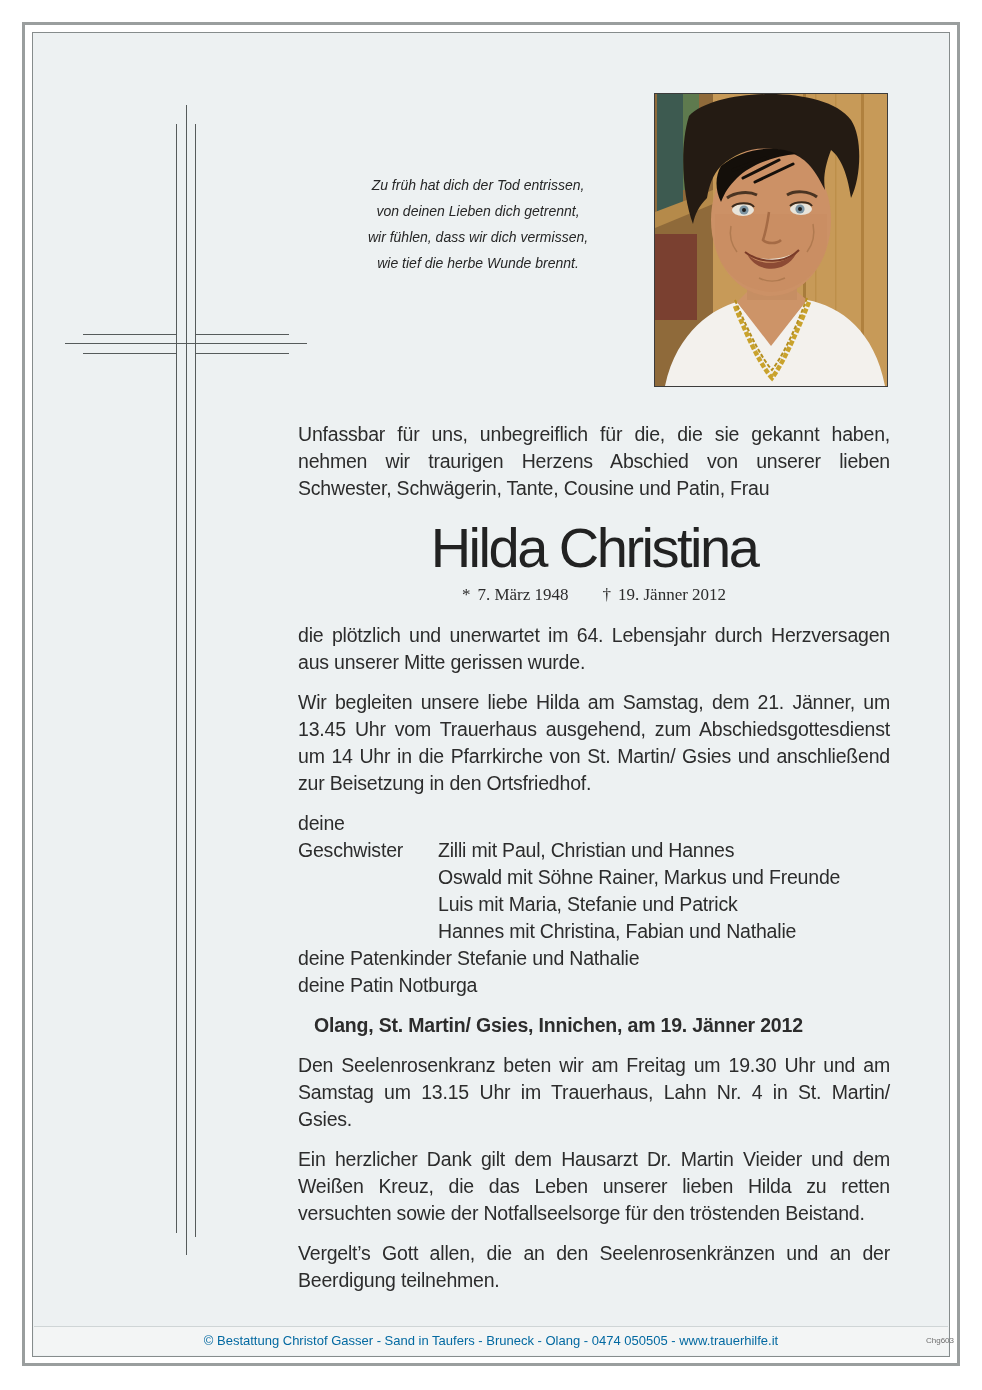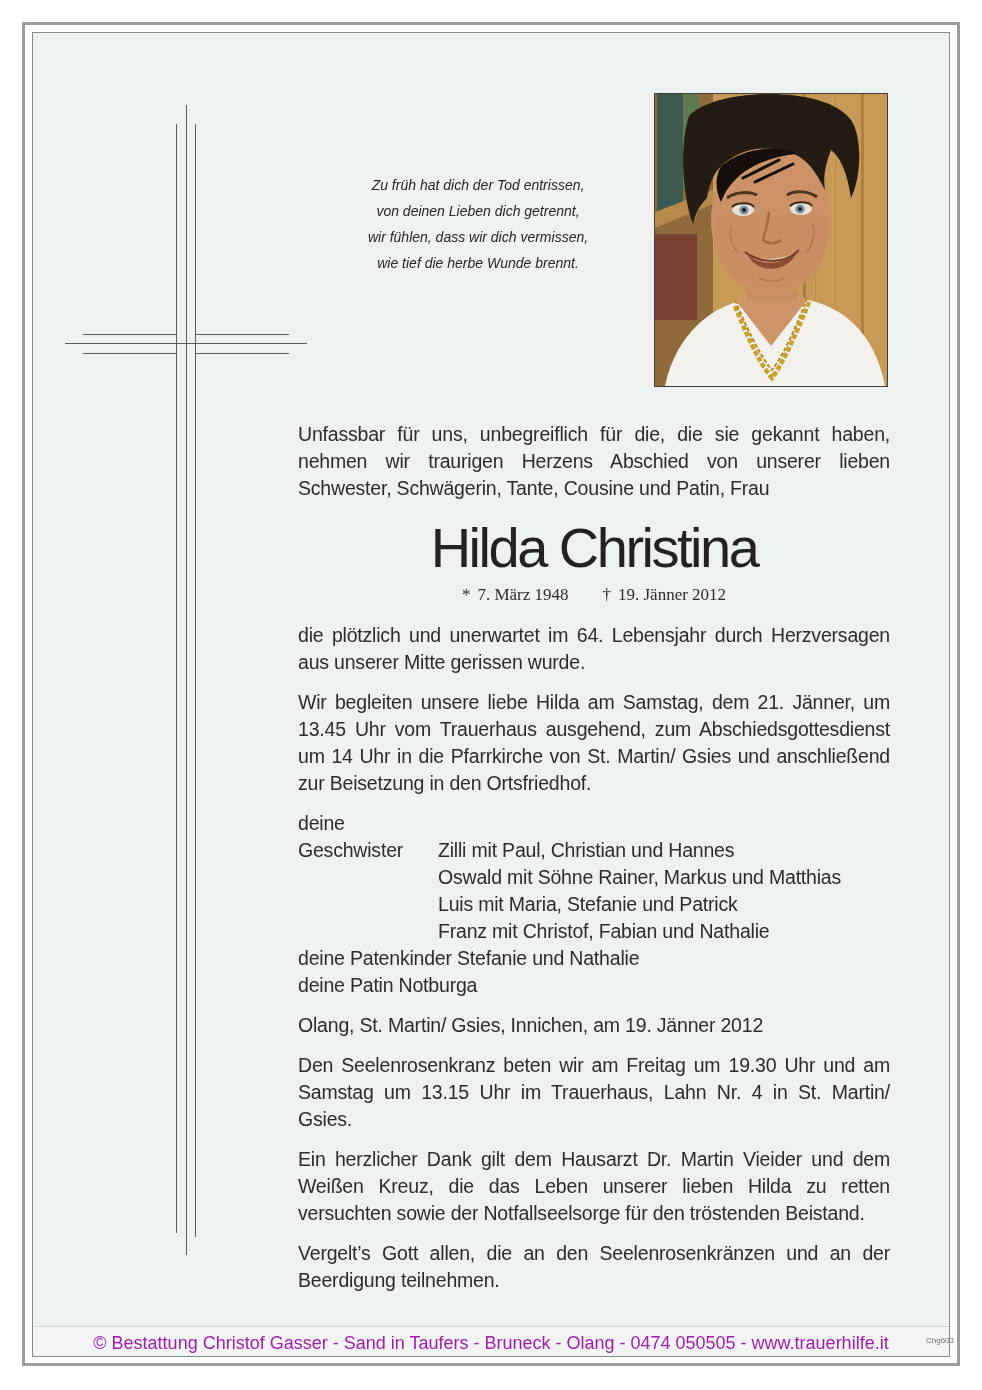--- a/index.html
+++ b/index.html
@@ -61,31 +61,31 @@
     margin-bottom:15px;
     color:#2c2c2c;
     font-family:Liberation Serif, serif;
   }
   .dates .sym { display:inline-block; margin-right:7px; }
   .dates .gap { display:inline-block; width:34px; }
   .memorial { margin:0 0 13px 0; }
   .mem-row { text-align:left; }
   .mem-label { display:inline-block; width:140px; }
   .mem-indent { padding-left:140px; }
-  .plain { text-align:left; margin:0 0 13px 0; }
+  .plain { text-align:left; margin:0 0 13px 16px;font-weight:bold; }
   
   .footer-strip {
     position:absolute; left:34px; right:34px; bottom:35px; height:28px;
     background:#f3f5f5;
     border-top:1px solid #cfd5d6;
   }
   .footer-text {
     position:absolute; left:0; right:0; top:6px;
     text-align:center;
-    font-size:18px; color:#a21caf; letter-spacing:0;
+    font-size:13px; color:#0369a1; letter-spacing:0;
   }
   .footer-code {
     position:absolute; right:-6px; top:9px;
     font-size:8px; color:#6e6e6e;
   }
 </style>
 <title>Hilda Steinmair</title></head>
 <body>
 
 <div class="frame-outer"></div>
@@ -185,23 +185,23 @@
   </div>
 
   <p class="para">die plötzlich und unerwartet im 64. Lebensjahr durch Herzversagen aus unserer Mitte gerissen wurde.</p>
 
   <p class="para">Wir begleiten unsere liebe Hilda am Samstag, dem 21. Jänner, um 13.45 Uhr vom Trauerhaus ausgehend, zum Abschiedsgottesdienst um 14 Uhr in die Pfarrkirche von St. Martin/ Gsies und anschließend zur Beisetzung in den Ortsfriedhof.</p>
 
   <div class="memorial">
     <div class="mem-row">
       <span class="mem-label">deine Geschwister</span><span>Zilli mit Paul, Christian und Hannes</span>
     </div>
-    <div class="mem-row mem-indent">Oswald mit Söhne Rainer, Markus und Matthias</div>
+    <div class="mem-row mem-indent">Oswald mit Söhne Rainer, Markus und Freunde</div>
     <div class="mem-row mem-indent">Luis mit Maria, Stefanie und Patrick</div>
-    <div class="mem-row mem-indent">Franz mit Christof, Fabian und Nathalie</div>
+    <div class="mem-row mem-indent">Hannes mit Christina, Fabian und Nathalie</div>
     <div class="mem-row">deine Patenkinder Stefanie und Nathalie</div>
     <div class="mem-row">deine Patin Notburga</div>
   </div>
 
   <p class="plain">Olang, St. Martin/ Gsies, Innichen, am 19. Jänner 2012</p>
 
   <p class="para">Den Seelenrosenkranz beten wir am Freitag um 19.30 Uhr und am Samstag um 13.15 Uhr im Trauerhaus, Lahn Nr. 4 in St. Martin/ Gsies.</p>
 
   <p class="para">Ein herzlicher Dank gilt dem Hausarzt Dr. Martin Vieider und dem Weißen Kreuz, die das Leben unserer lieben Hilda zu retten versuchten sowie der Notfallseelsorge für den tröstenden Beistand.</p>
 

